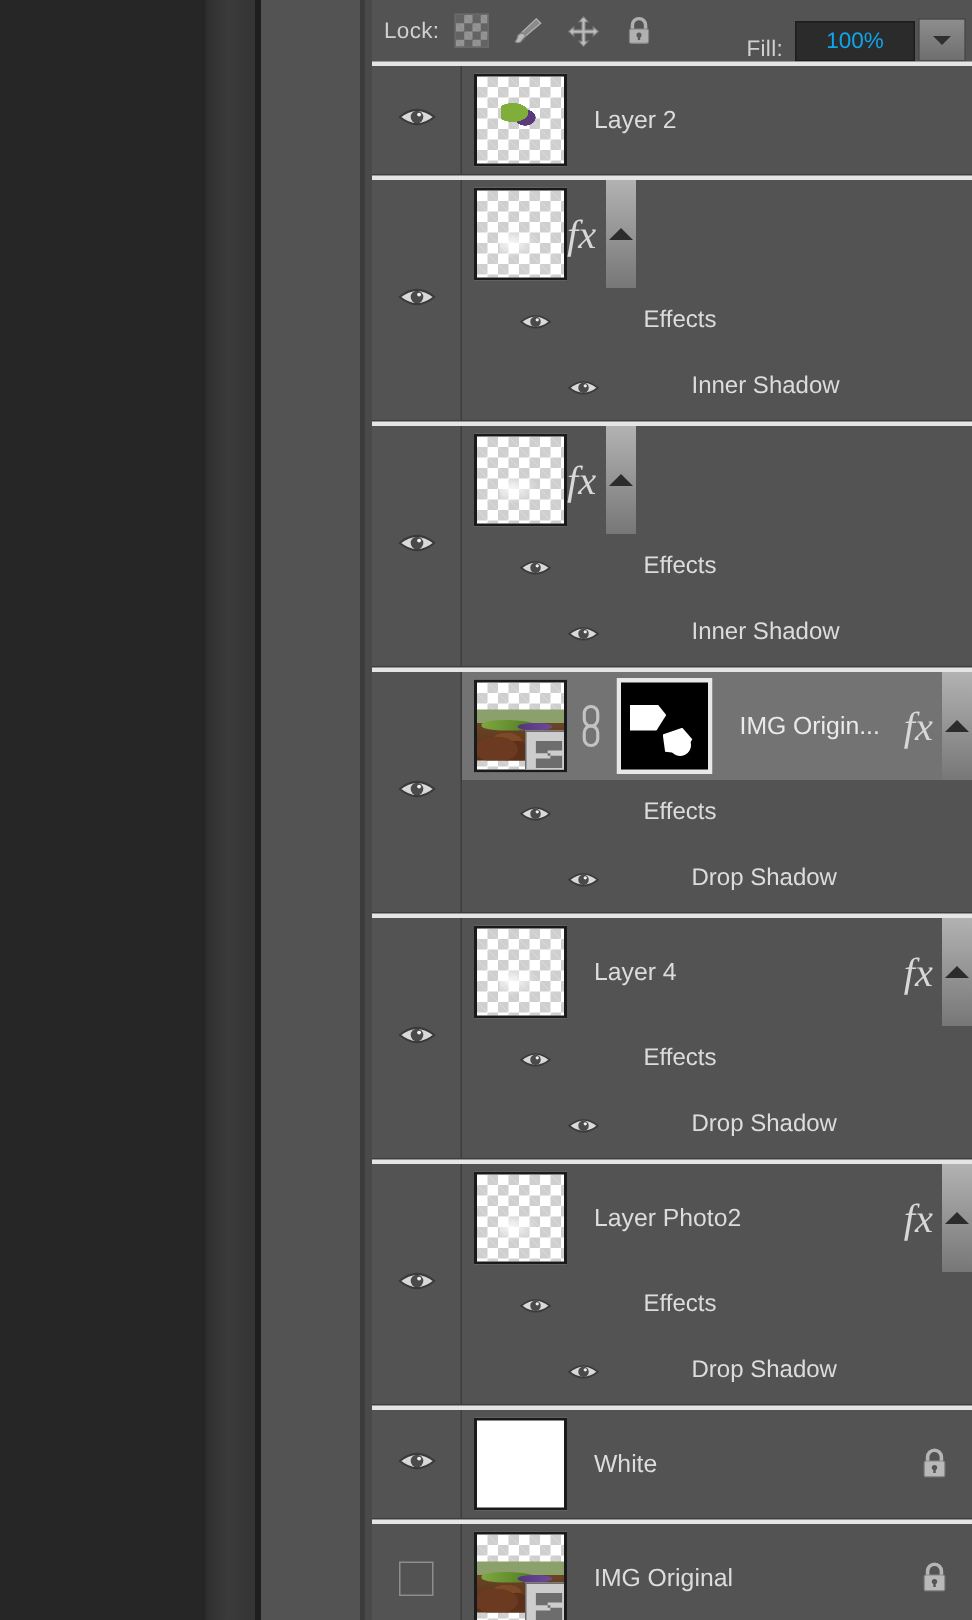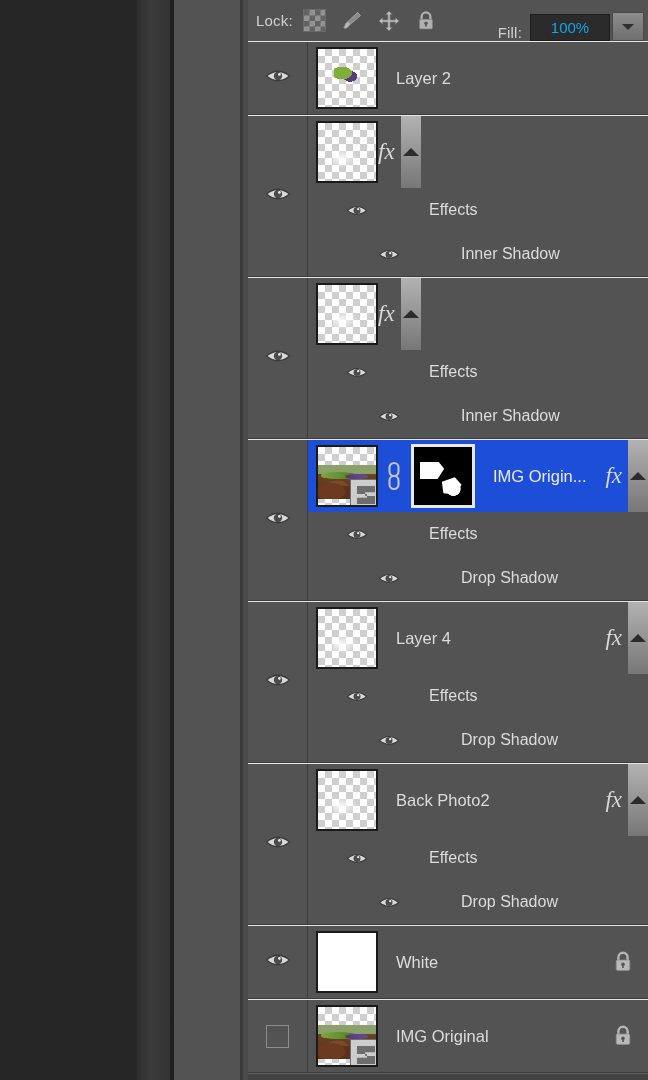--- a/index.html
+++ b/index.html
@@ -45,26 +45,26 @@
   .fill-val{color:#0ea5e9;font-size:15px;}
   .fill-arrow{width:30px;height:27px;margin-left:2px;
     background:linear-gradient(to bottom,#8d8d8d,#6f6f6f);
     border:1px solid #4a4a4a;display:flex;align-items:center;justify-content:center;}
   .fill-arrow i{width:0;height:0;border-left:6px solid transparent;border-right:6px solid transparent;
     border-top:6px solid #2f2f2f;display:block;}
 
   
   .layer-list{position:relative;background:#535353;}
   .row{position:relative;display:flex;align-items:stretch;
-     border-bottom:1px solid #3d3d3d;border-top:1px solid #e5e5e5;}
+     border-bottom:1px solid #3d3d3d;border-top:3px solid #e5e5e5;}
 
   .eye-col{width:59px;flex:0 0 59px;display:flex;align-items:center;justify-content:center;
      border-right:1px solid #3d3d3d;background:#535353;position:relative;z-index:2;}
   .body-col{flex:1 1 auto;position:relative;background:#535353;display:flex;flex-direction:column;}
-  .row.selected .body-col{background:#1d4ed8;}
+  .row.selected .body-col{background:#737373;}
 
   .main-line{height:72px;display:flex;align-items:center;position:relative;}
   .sub-line{height:44px;display:flex;align-items:center;position:relative;background:#535353;gap:48px;}
 
   .thumb{width:58px;height:58px;margin-left:8px;border:2px solid #1a1a1a;position:relative;
      background-color:#fff;flex:0 0 58px;overflow:hidden;}
   .checker{
     background-image:
       linear-gradient(45deg,#cfcfcf 25%,transparent 25%,transparent 75%,#cfcfcf 75%),
       linear-gradient(45deg,#cfcfcf 25%,transparent 25%,transparent 75%,#cfcfcf 75%);
@@ -104,21 +104,21 @@
   .mask-shape:before{content:"";position:absolute;left:10%;top:26%;width:42%;height:30%;background:#fff;
      clip-path:polygon(0 0,78% 0,100% 38%,72% 100%,0 100%);}
   .mask-shape:after{content:"";position:absolute;left:48%;top:52%;width:34%;height:30%;background:#fff;
      clip-path:polygon(0 26%,66% 0,100% 44%,70% 100%,8% 92%);}
 
   .layer-name{color:#dcdcdc;font-size:16.5px;margin-left:18px;white-space:nowrap;
      overflow:hidden;text-overflow:ellipsis;flex:1 1 auto;}
   .row.selected .layer-name{color:#eaeaea;}
 
   .fx-mark{font-family:"Liberation Serif","DejaVu Serif",serif;font-style:italic;
-     color:#d8d8d8;font-size:23px;margin-right:4px;flex:0 0 auto;}
+     color:#d8d8d8;font-size:27px;margin-right:4px;flex:0 0 auto;}
   .expander{width:20px;height:72px;flex:0 0 20px;margin-left:2px;
      background:linear-gradient(to bottom,#b2b2b2,#777);
      display:flex;align-items:center;justify-content:center;}
   .expander i{width:0;height:0;border-left:8px solid transparent;border-right:8px solid transparent;
      border-bottom:8px solid #2c2c2c;display:block;}
 
   .lock-badge{margin-right:14px;flex:0 0 auto;display:flex;align-items:center;}
 
   .sub-eye{margin-left:38px;flex:0 0 auto;display:flex;align-items:center;}
   .sub-eye.deep{margin-left:70px;}
@@ -384,21 +384,21 @@
     <path d="M1.5 9 Q13 -0.5 24.5 9 Q13 18.5 1.5 9 Z" fill="#d9d9d9" stroke="#3a3a3a" stroke-width="1.3"></path>
     <circle cx="13" cy="9" r="4.2" fill="#4a4a4a"></circle>
     <circle cx="14.4" cy="7.4" r="1.3" fill="#efefef"></circle>
   </svg></span>
           </div>
           <div class="body-col">
             <div class="main-line">
               <div class="thumb checker">
       <div class="thumb-wisp"></div>
     </div>
-              <span class="layer-name">Back Photo2</span>
+              <span class="layer-name">Layer Photo2</span>
               <span class="fx-mark">fx</span>
               <span class="expander">
                 <i></i>
               </span>
             </div>
             <div class="sub-line">
             <span class="sub-eye">
                 <svg width="22" height="15" viewBox="0 0 26 18">
     <path d="M1.5 9 Q13 -0.5 24.5 9 Q13 18.5 1.5 9 Z" fill="#d9d9d9" stroke="#3a3a3a" stroke-width="1.3"></path>
     <circle cx="13" cy="9" r="4.2" fill="#4a4a4a"></circle>

